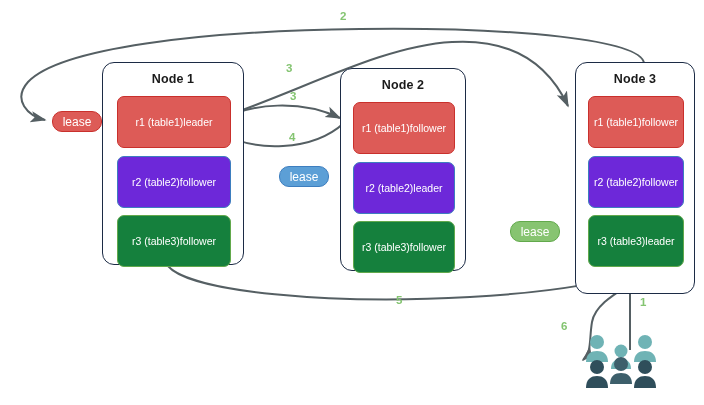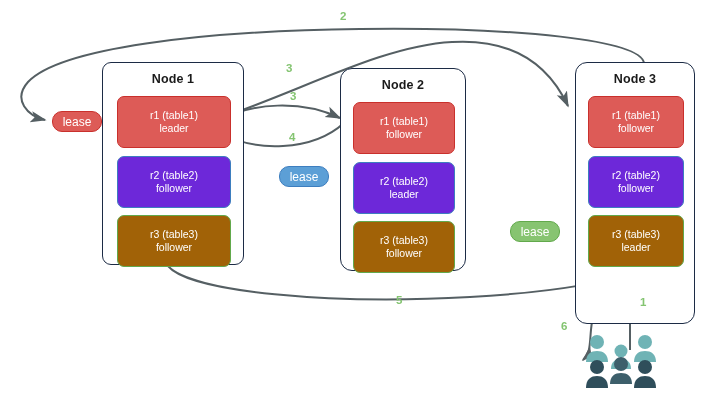--- a/index.html
+++ b/index.html
@@ -48,28 +48,28 @@
     position: absolute;
     box-sizing: border-box;
     border-radius: 7px;
     border-width: 1.4px;
     border-style: solid;
     color: #ffffff;
     font-size: 10.5px;
     line-height: 13px;
     text-align: right;
     display: flex;
-    flex-direction: column;
+    flex-direction: row;
     align-items: center;
     justify-content: center;
   }
   .range .l1, .range .l2 { display: block; }
   .range.red   { background: #dd5b57; border-color: #c9302c; }
   .range.blue  { background: #6d28d9; border-color: #3d7ebf; }
-  .range.green { background: #a16207; border-color: #62a94c; }
+  .range.green { background: #15803d; border-color: #62a94c; }
 
   .lease {
     position: absolute;
     box-sizing: border-box;
     border-radius: 10px;
     border-width: 1.4px;
     border-style: solid;
     color: #ffffff;
     font-size: 12px;
     display: flex;
@@ -115,21 +115,21 @@
     <path d="M 344,123 C 312,152 254,152 222,133" fill="none" stroke="#555f63" stroke-width="2" marker-end="url(#ah)"></path>
 
     <path d="M 168,266 C 190,292 330,305 470,297 C 560,292 620,280 650,268" fill="none" stroke="#555f63" stroke-width="2" marker-end="url(#ah)"></path>
 
     <path d="M 630,350 L 630,270" fill="none" stroke="#555f63" stroke-width="2" marker-end="url(#ah)"></path>
 
     <path d="M 650,270 C 628,288 596,300 592,322 C 589,340 592,352 583,360" fill="none" stroke="#555f63" stroke-width="2" marker-end="url(#ah)"></path>
   </svg>
 
   <div id="node-layer">
-      <div class="node-box" style="left: 102px; top: 62px; width: 142px; height: 203px; border-radius: 9px;">
+      <div class="node-box" style="left: 102px; top: 62px; width: 142px; height: 203px;">
         <div class="node-title">Node 1</div>
         <div class="range red" style="left: 14px; top: 33px; width: 114px; height: 52px;">
           <span class="l1">r1 (table1)</span>
           <span class="l2">leader</span>
         </div>
         <div class="range blue" style="left: 14px; top: 93px; width: 114px; height: 52px;">
           <span class="l1">r2 (table2)</span>
           <span class="l2">follower</span>
         </div>
         <div class="range green" style="left: 14px; top: 152px; width: 114px; height: 52px;">
@@ -145,21 +145,21 @@
         </div>
         <div class="range blue" style="left: 12px; top: 93px; width: 102px; height: 52px;">
           <span class="l1">r2 (table2)</span>
           <span class="l2">leader</span>
         </div>
         <div class="range green" style="left: 12px; top: 152px; width: 102px; height: 52px;">
           <span class="l1">r3 (table3)</span>
           <span class="l2">follower</span>
         </div>
       </div>
-      <div class="node-box" style="left: 575px; top: 62px; width: 120px; height: 262px;">
+      <div class="node-box" style="left: 575px; top: 62px; width: 120px; height: 232px;">
         <div class="node-title">Node 3</div>
         <div class="range red" style="left: 12px; top: 33px; width: 96px; height: 52px;">
           <span class="l1">r1 (table1)</span>
           <span class="l2">follower</span>
         </div>
         <div class="range blue" style="left: 12px; top: 93px; width: 96px; height: 52px;">
           <span class="l1">r2 (table2)</span>
           <span class="l2">follower</span>
         </div>
         <div class="range green" style="left: 12px; top: 152px; width: 96px; height: 52px;">

